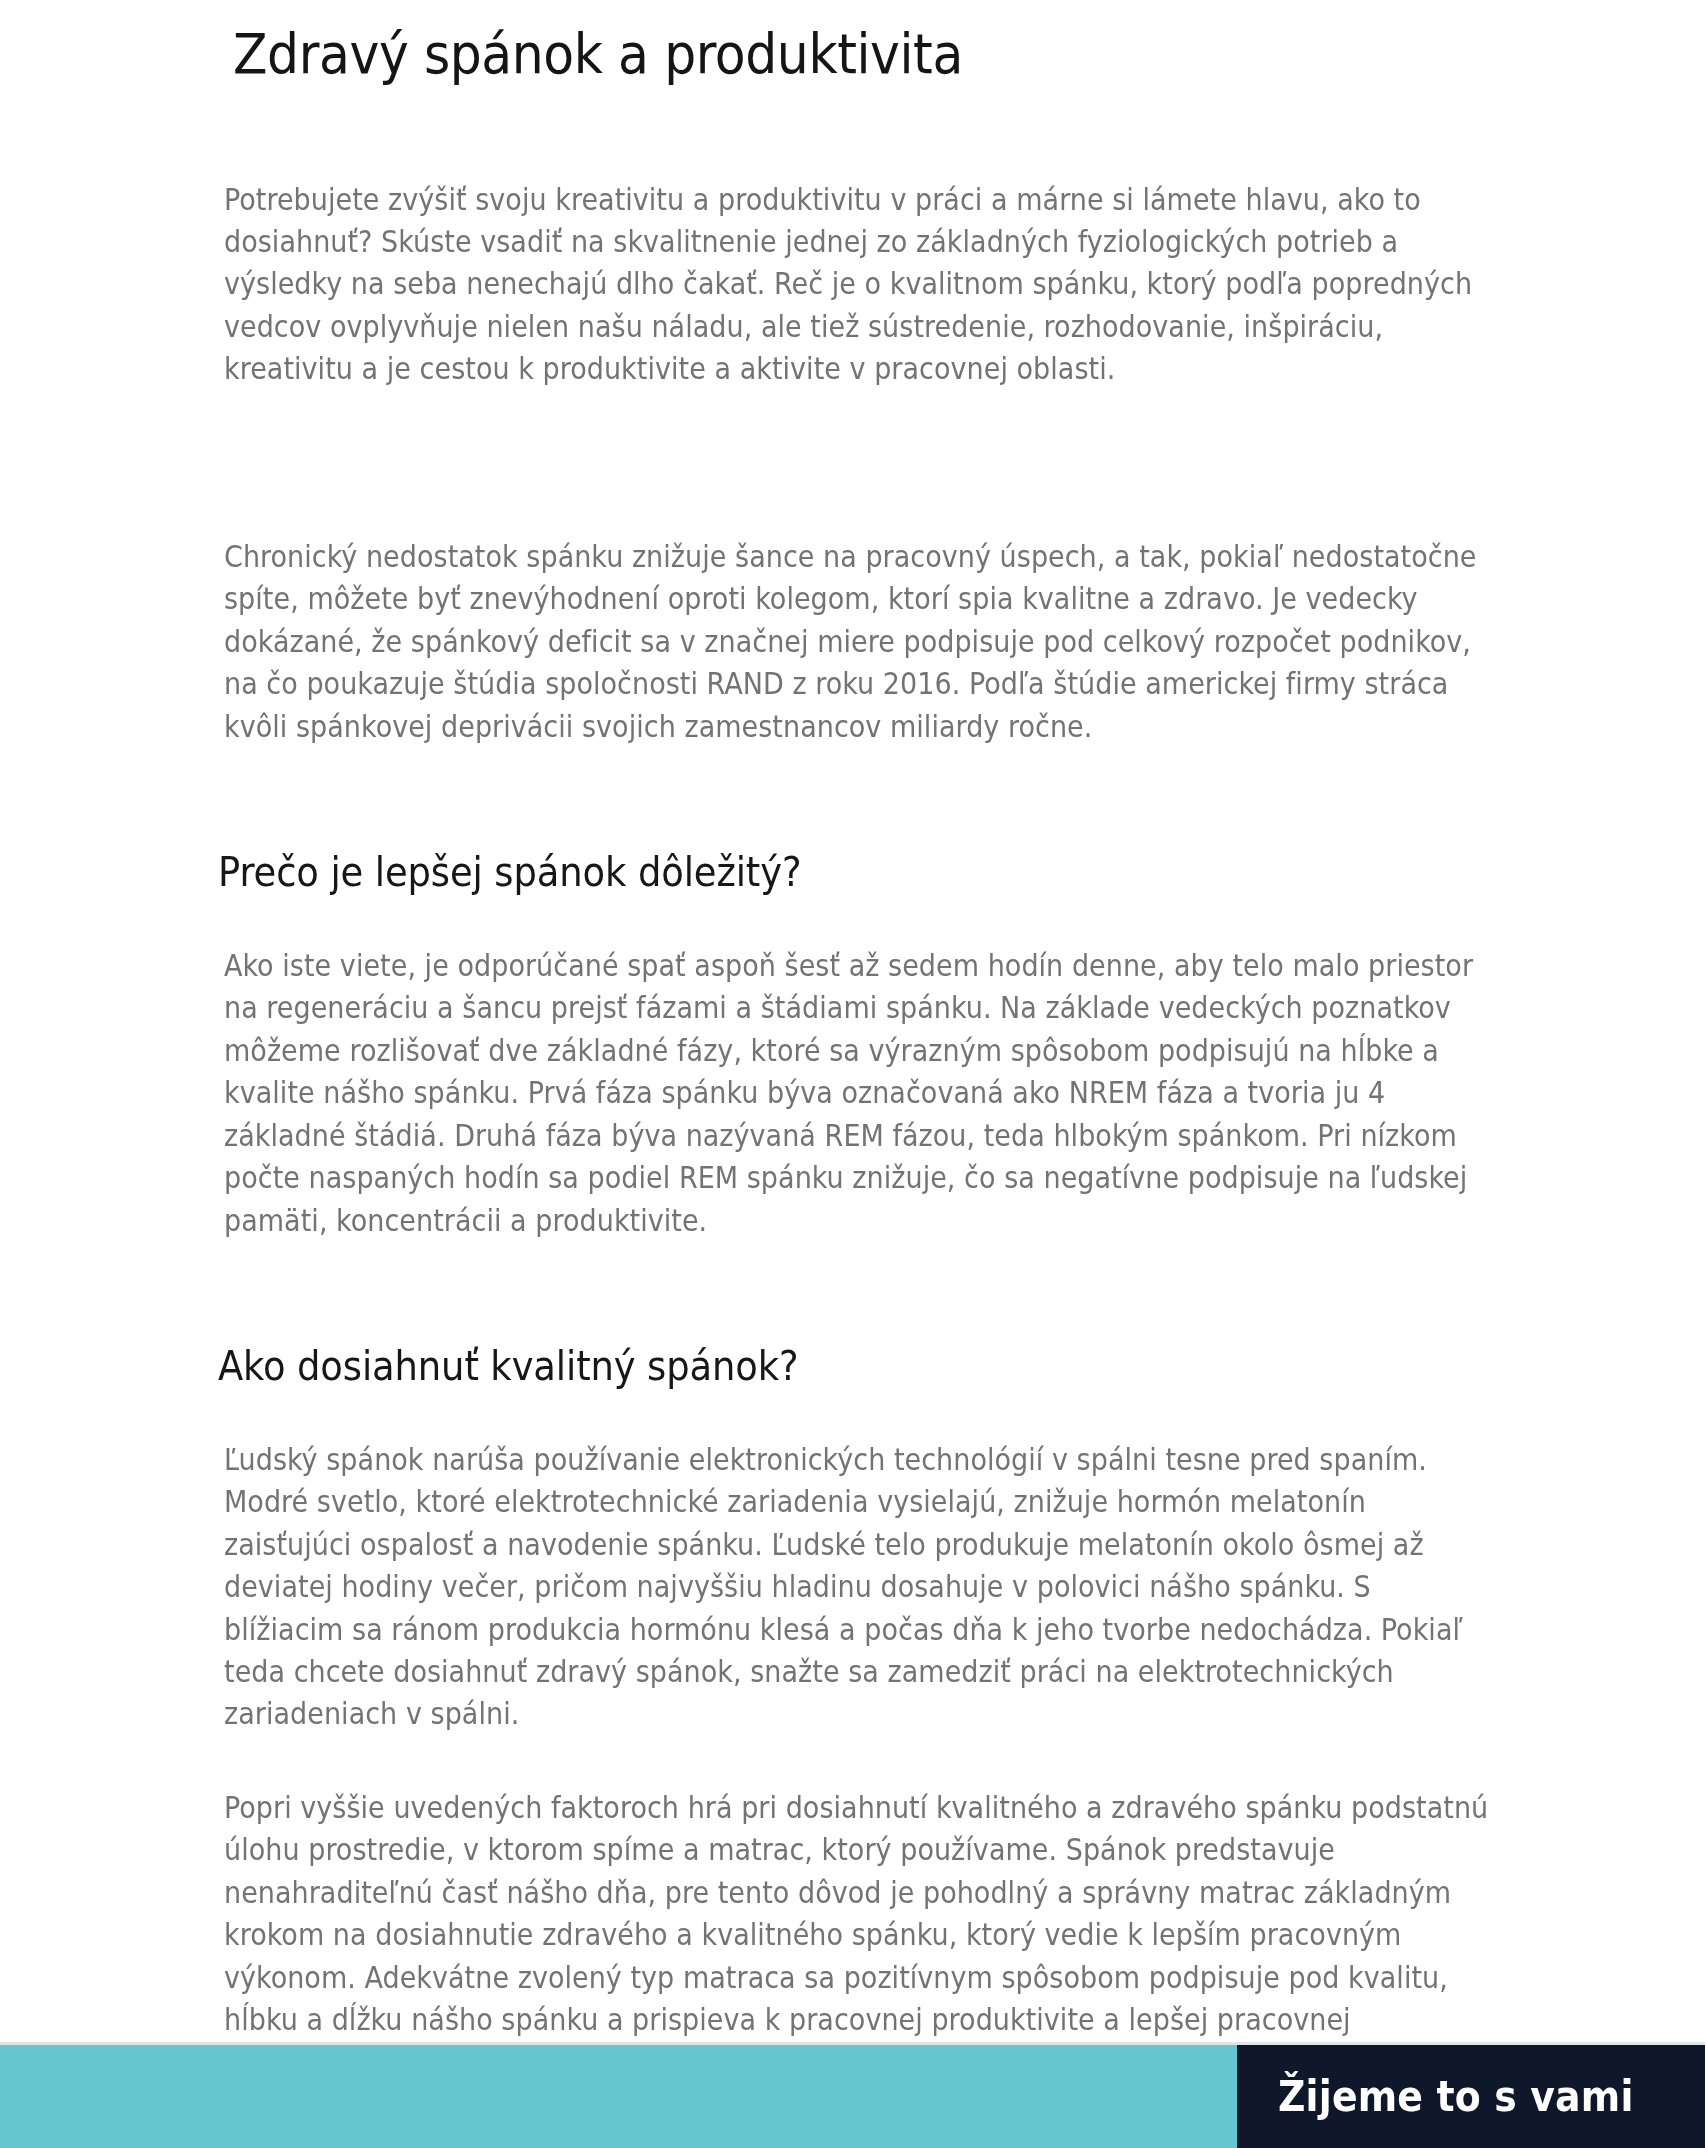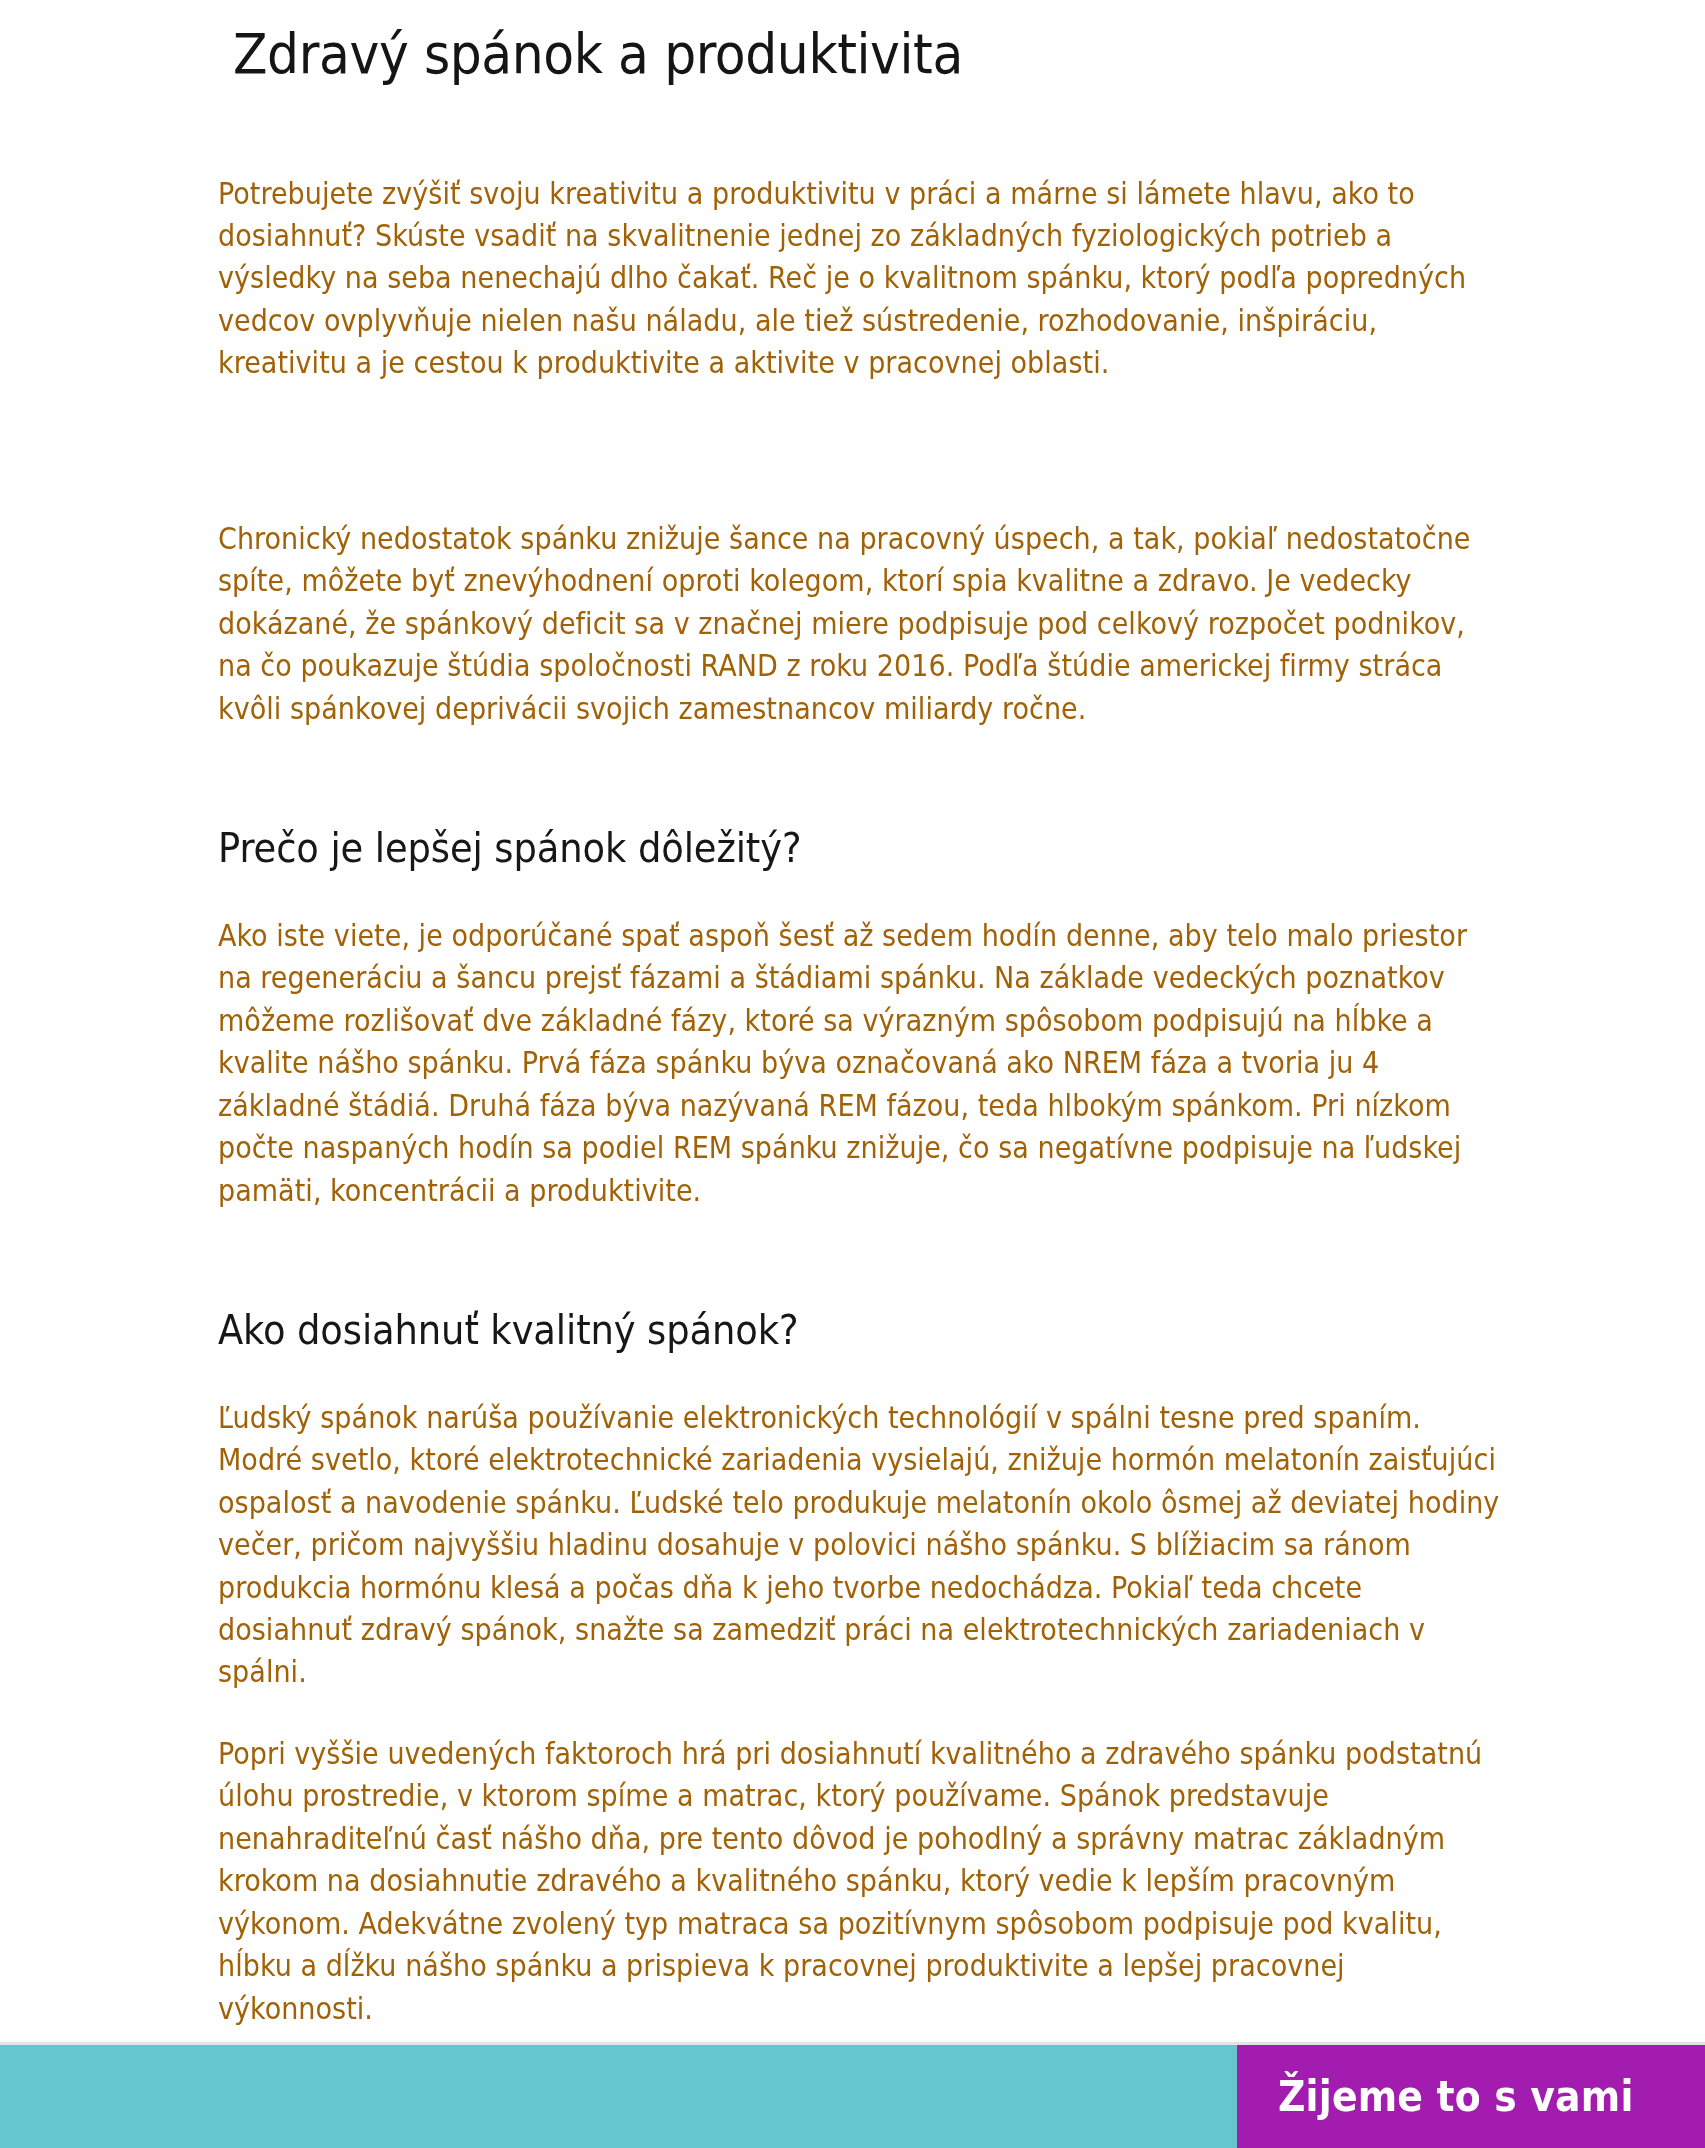--- a/index.html
+++ b/index.html
@@ -43,22 +43,22 @@
     font-weight: 400;
     color: #171717;
     letter-spacing: -0.1px;
     margin: 0;
     font-stretch: condensed;
   }
 
   .body-par {
     font-size: 30px;
     line-height: 1.415;
-    color: #a16207;
-    margin: 0;
+    color: #737373;
+    margin: 6px;
     letter-spacing: 0.05px;
     font-stretch: condensed;
     text-align: left;
   }
 
   
   .gap-title-to-par   { height: 74px; }
   .gap-par-to-head    { height: 90px; }
   .gap-head-to-par    { height: 43px; }
   .gap-par-to-par     { height: 39px; }
@@ -144,19 +144,19 @@
     <div class="gap-par-to-par"></div>
 
     <p class="body-par">Popri vyššie uvedených faktoroch hrá pri dosiahnutí kvalitného a zdravého spánku podstatnú úlohu prostredie, v ktorom spíme a matrac, ktorý používame. Spánok predstavuje nenahraditeľnú časť nášho dňa, pre tento dôvod je pohodlný a správny matrac základným krokom na dosiahnutie zdravého a kvalitného spánku, ktorý vedie k lepším pracovným výkonom. Adekvátne zvolený typ matraca sa pozitívnym spôsobom podpisuje pod kvalitu, hĺbku a dĺžku nášho spánku a prispieva k pracovnej produktivite a lepšej pracovnej výkonnosti.</p>
 
   </div>
 
   <div class="footer-hairline"></div>
 
   <div class="footer">
     <div class="footer-left" style="background: rgb(102, 198, 207);"></div>
-    <div class="footer-right" style="background: #a21caf;">
+    <div class="footer-right" style="background: #0f172a;">
       <span class="footer-slogan" style="color: rgb(255, 255, 255);">Žijeme to s vami</span>
     </div>
   </div>
 
 </div>
 
 
 </body></html>

